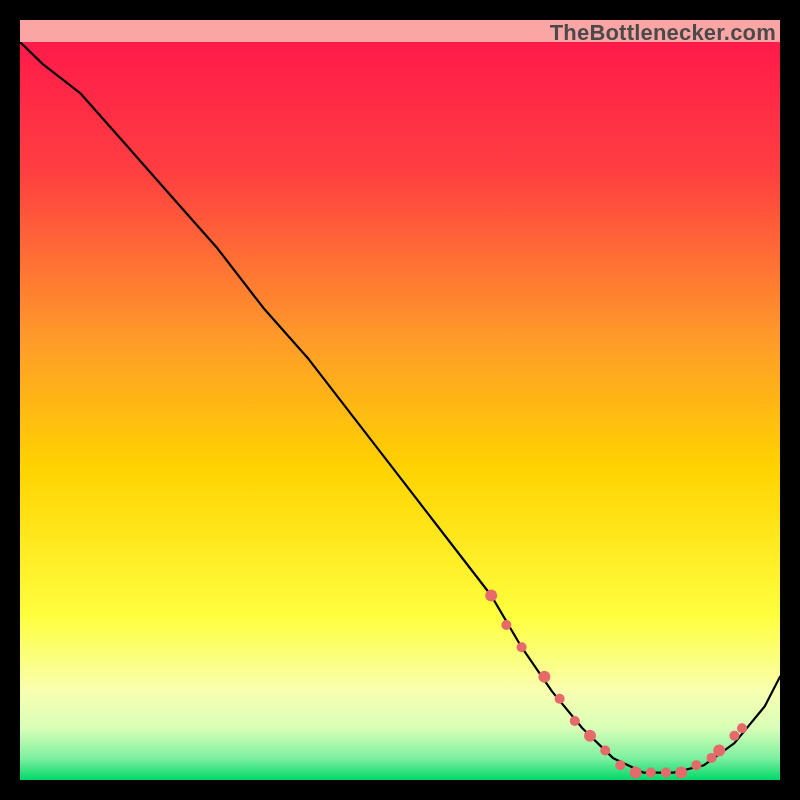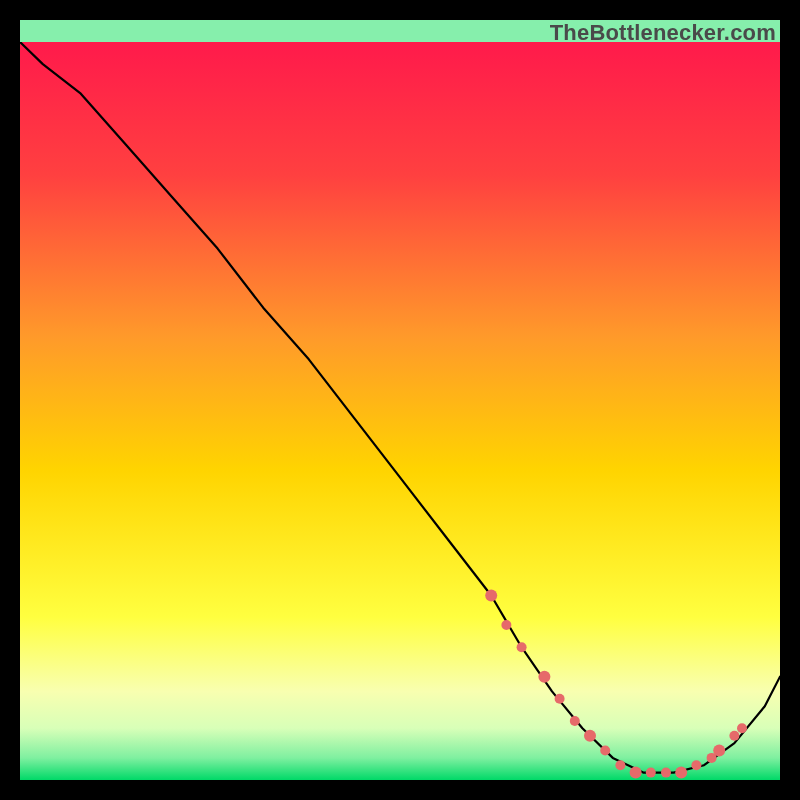--- a/index.html
+++ b/index.html
@@ -10,21 +10,21 @@
     background: #000;
     overflow: hidden;
     font-family: Arial, Helvetica, sans-serif;
   }
   .frame {
     position: absolute;
     left: 20px;
     top: 20px;
     width: 760px;
     height: 760px;
-    background: #86efac;
+    background: #fca5a5;
   }
   .watermark {
     position: absolute;
     top: 0;
     right: 4px;
     font-size: 22px;
     font-weight: 600;
     color: #4a4a4a;
     letter-spacing: 0.2px;
     z-index: 5;

